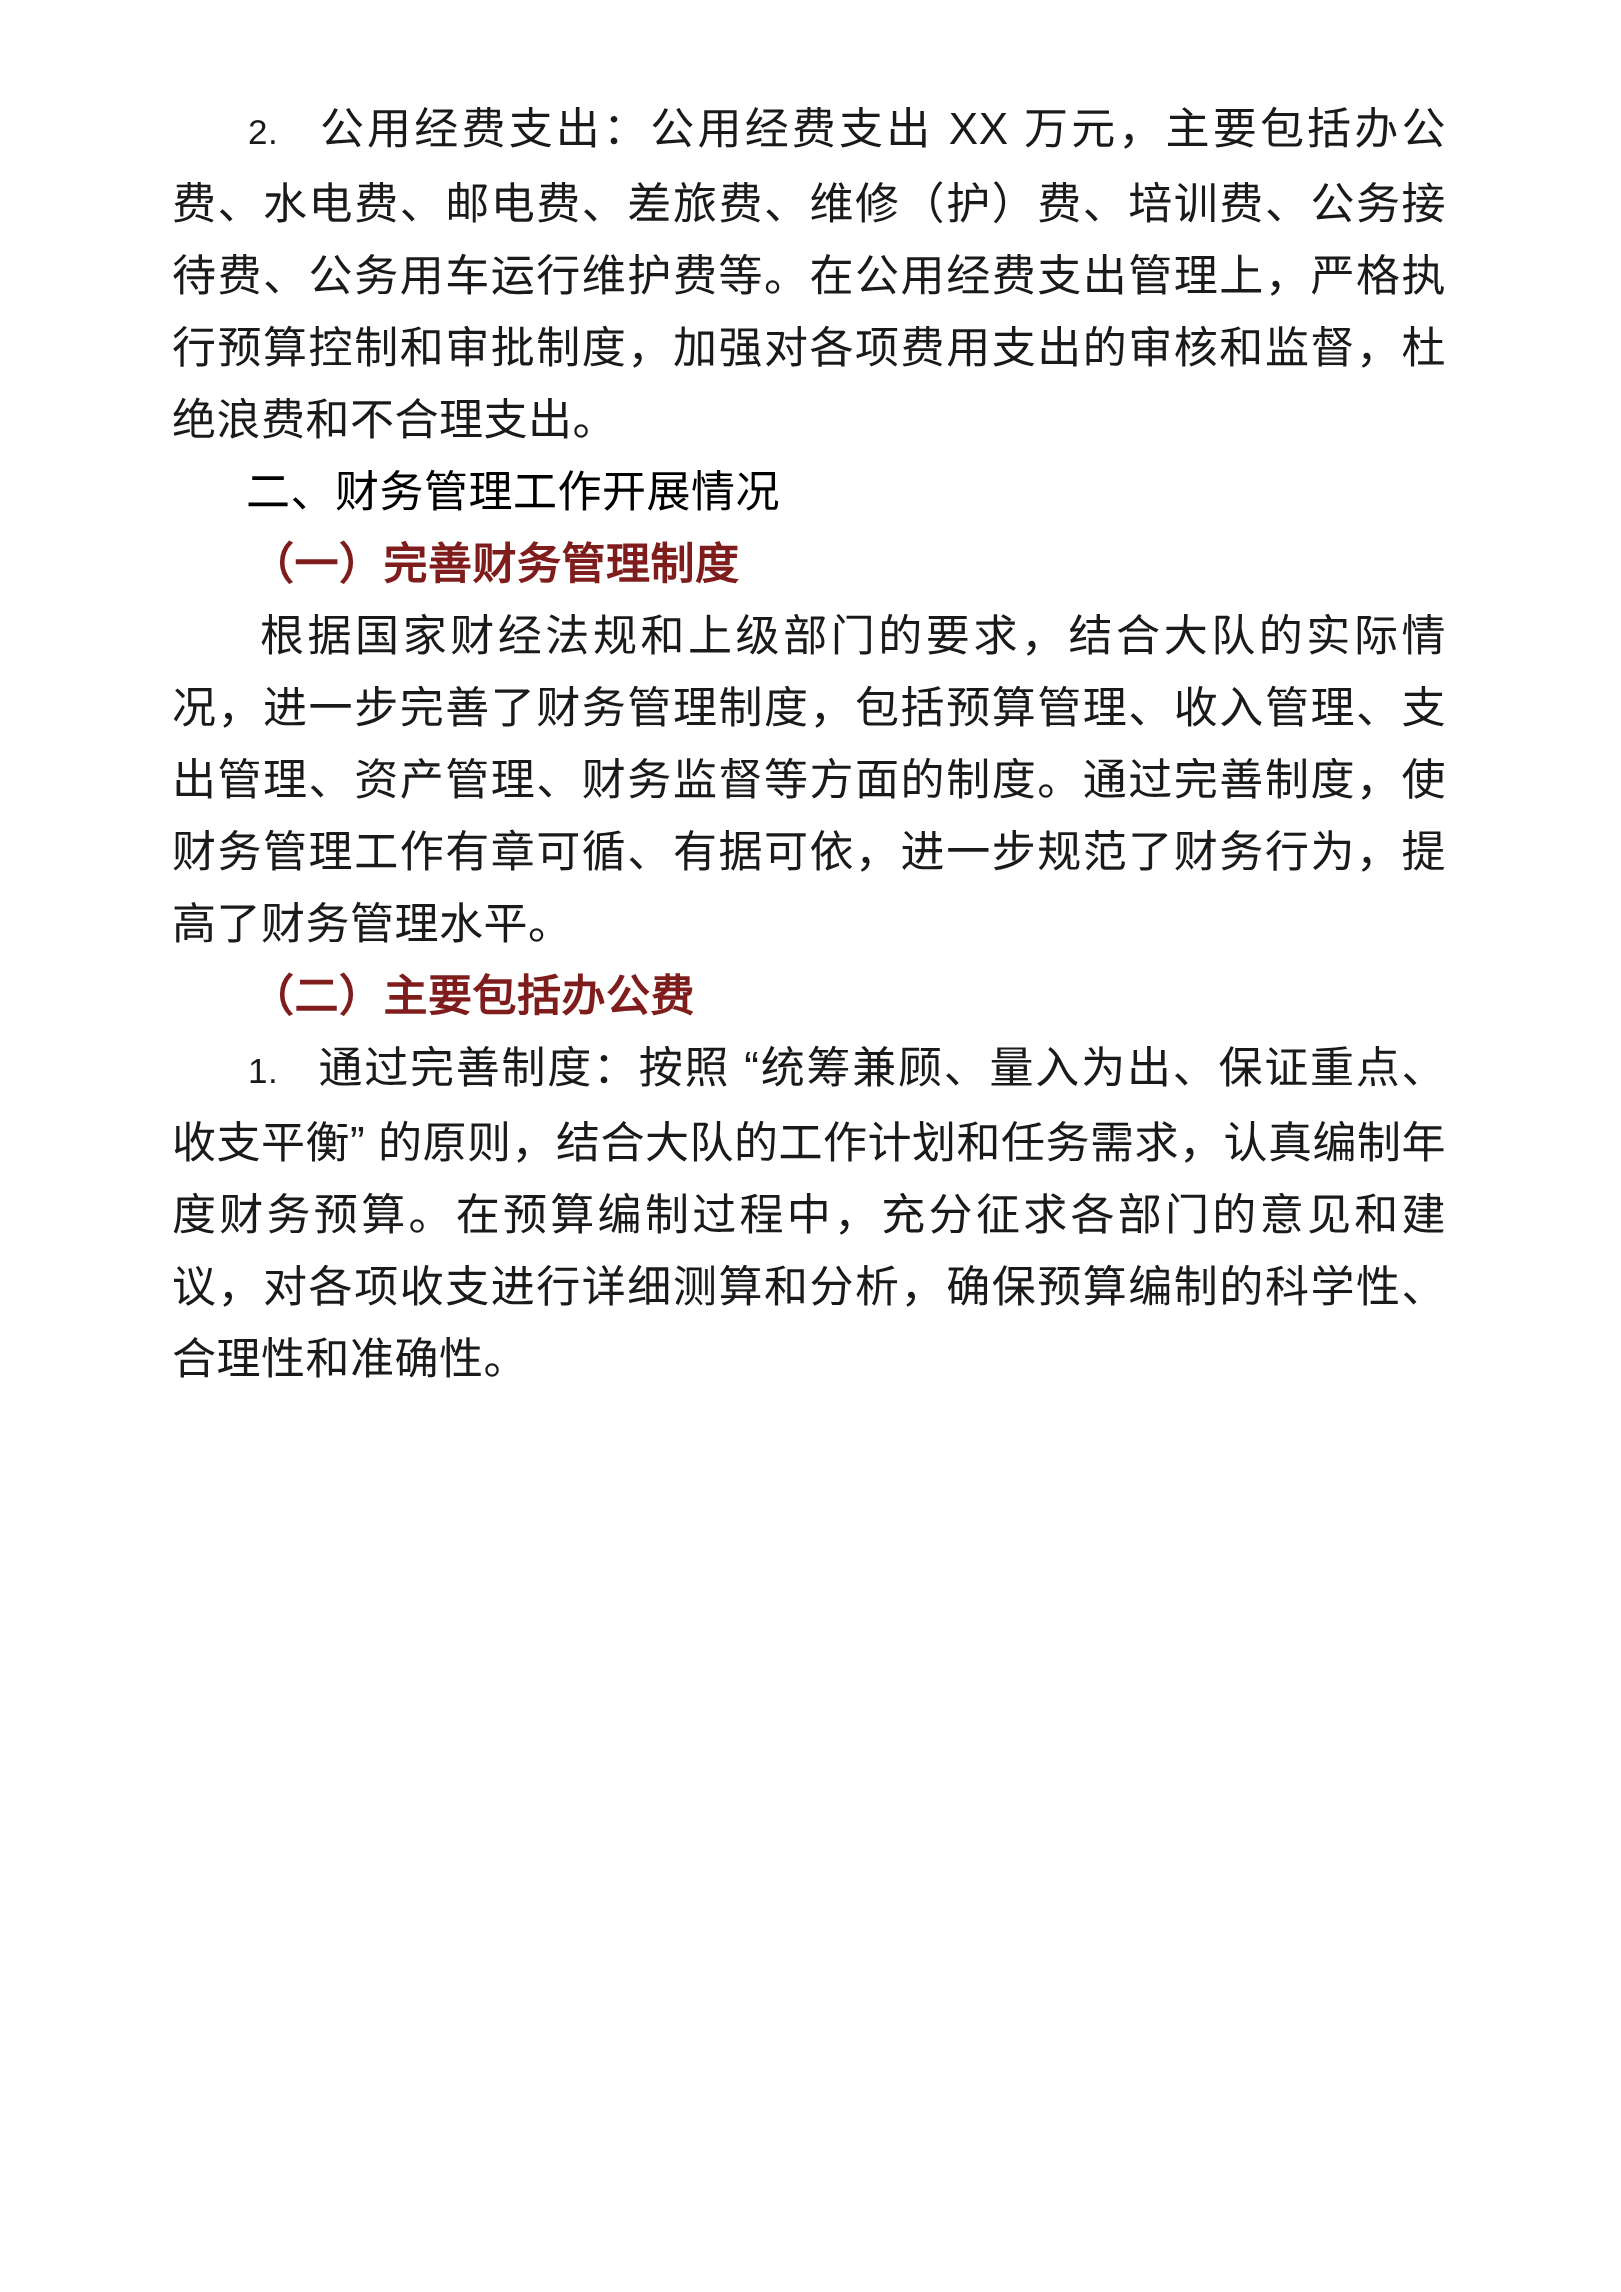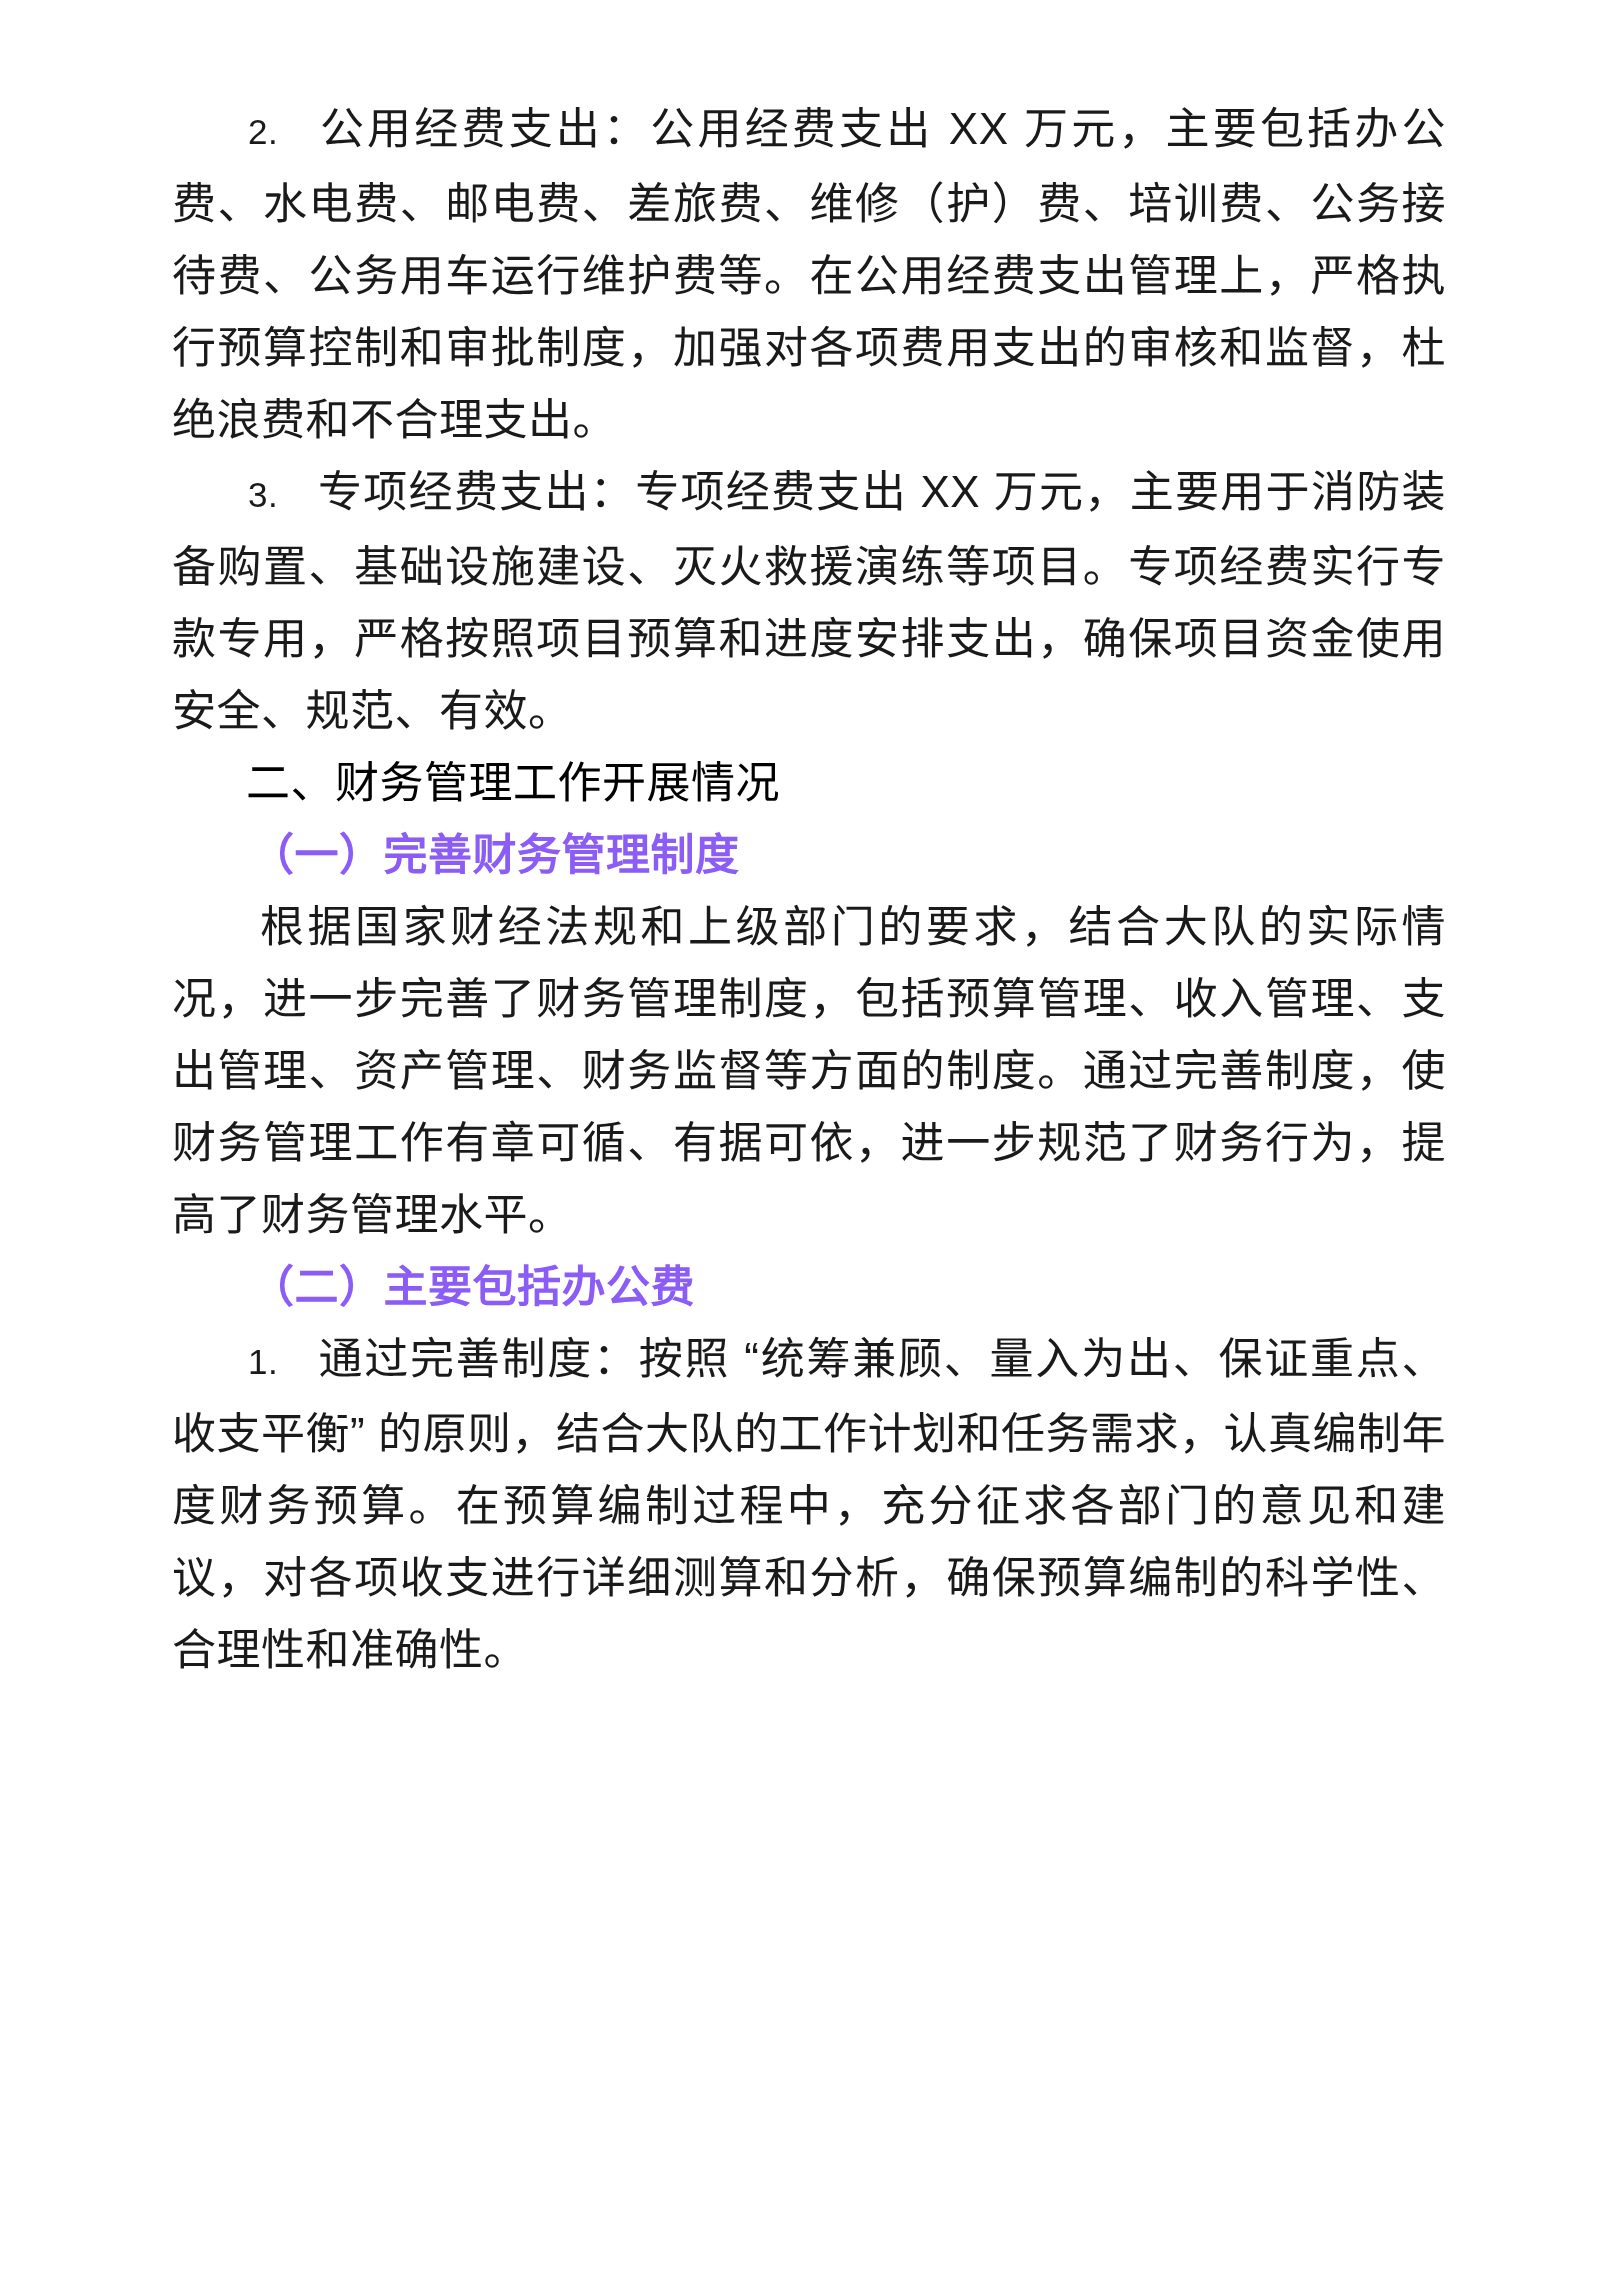--- a/index.html
+++ b/index.html
@@ -62,36 +62,35 @@
     padding-left: 74px;
     color: #000000;
   }
   .heading-2 {
     font-size: 44px;
     line-height: 72px;
     font-weight: bold;
     letter-spacing: 0.5px;
     margin: 0;
     padding-left: 78px;
-    color: #8b5cf6;
+    color: #7f1d1d;
   }
   .latin {
     font-family: "Liberation Sans", sans-serif;
     letter-spacing: 0.5px;
   }
 </style>
 </head>
 <body>
 
 <div class="page">
   <div class="doc-body">
 
     <p class="para numbered"><span class="num-marker latin">2.</span><span class="num-gap"></span><span>公用经费支出：公用经费支出 XX 万元，主要包括办公费、水电费、邮电费、差旅费、维修（护）费、培训费、公务接待费、公务用车运行维护费等。在公用经费支出管理上，严格执行预算控制和审批制度，加强对各项费用支出的审核和监督，杜绝浪费和不合理支出。</span></p>
 
-    <p class="para numbered"><span class="num-marker latin">3.</span><span class="num-gap"></span><span>专项经费支出：专项经费支出 XX 万元，主要用于消防装备购置、基础设施建设、灭火救援演练等项目。专项经费实行专款专用，严格按照项目预算和进度安排支出，确保项目资金使用安全、规范、有效。</span></p>
 
     <h2 class="heading-1">二、财务管理工作开展情况</h2>
 
     <h3 class="heading-2">（一）完善财务管理制度</h3>
 
     <p class="para indent2">根据国家财经法规和上级部门的要求，结合大队的实际情况，进一步完善了财务管理制度，包括预算管理、收入管理、支出管理、资产管理、财务监督等方面的制度。通过完善制度，使财务管理工作有章可循、有据可依，进一步规范了财务行为，提高了财务管理水平。</p>
 
     <h3 class="heading-2">（二）主要包括办公费</h3>
 
     <p class="para numbered"><span class="num-marker latin">1.</span><span class="num-gap"></span><span>通过完善制度：按照 “统筹兼顾、量入为出、保证重点、收支平衡” 的原则，结合大队的工作计划和任务需求，认真编制年度财务预算。在预算编制过程中，充分征求各部门的意见和建议，对各项收支进行详细测算和分析，确保预算编制的科学性、合理性和准确性。</span></p>

